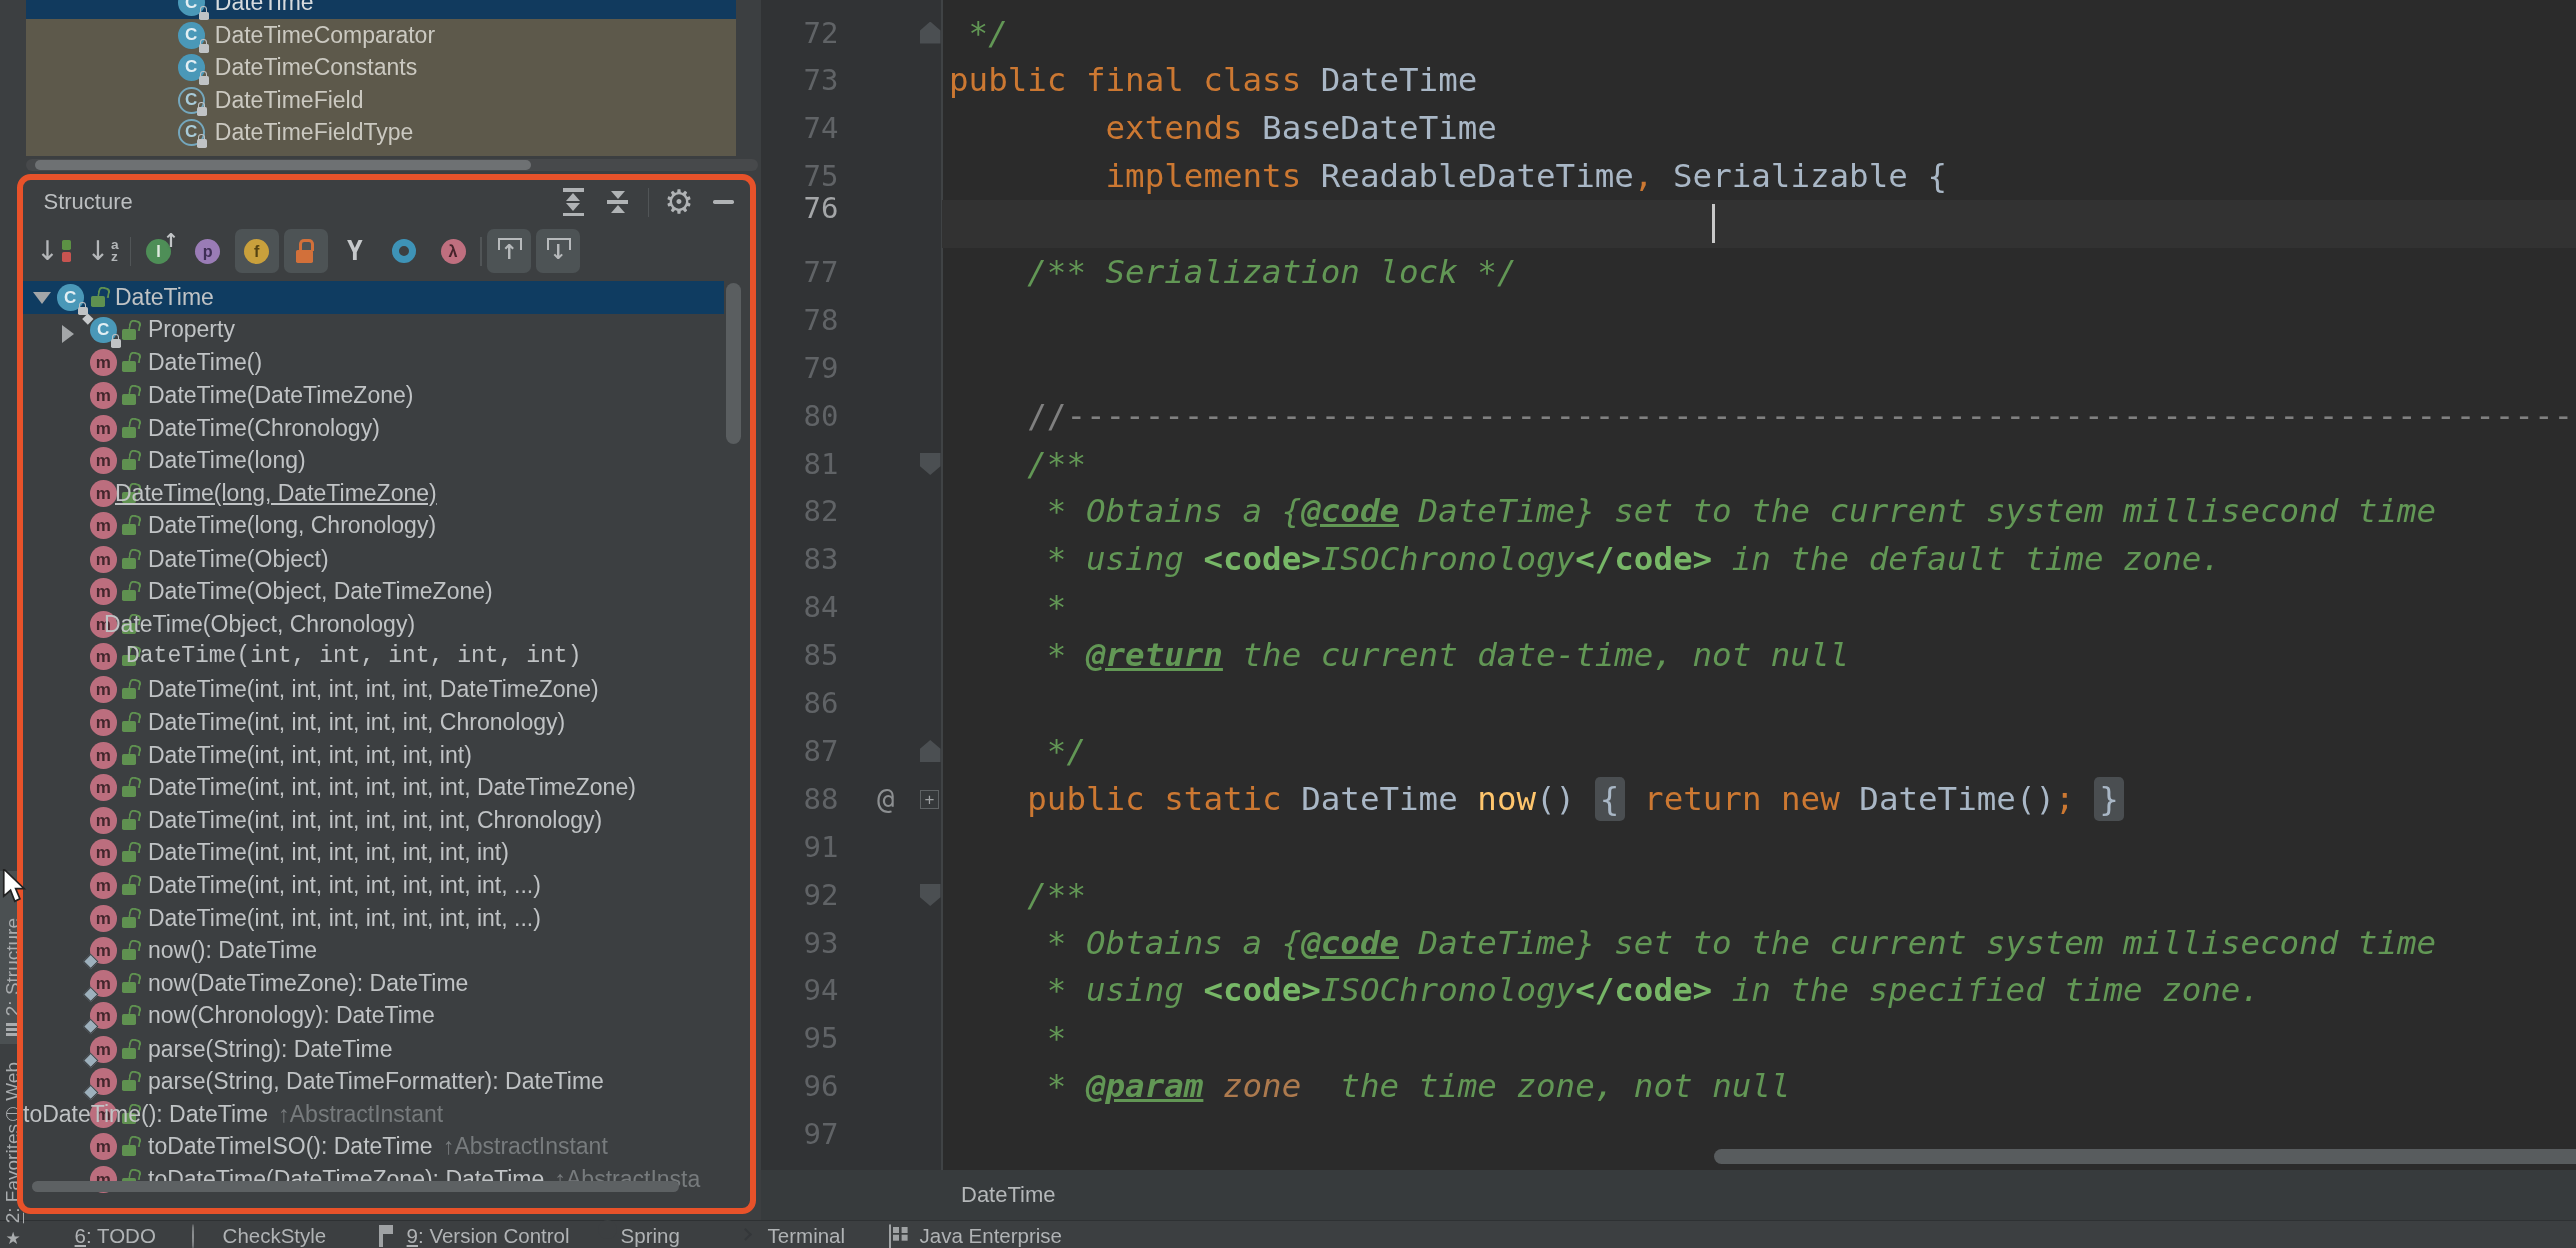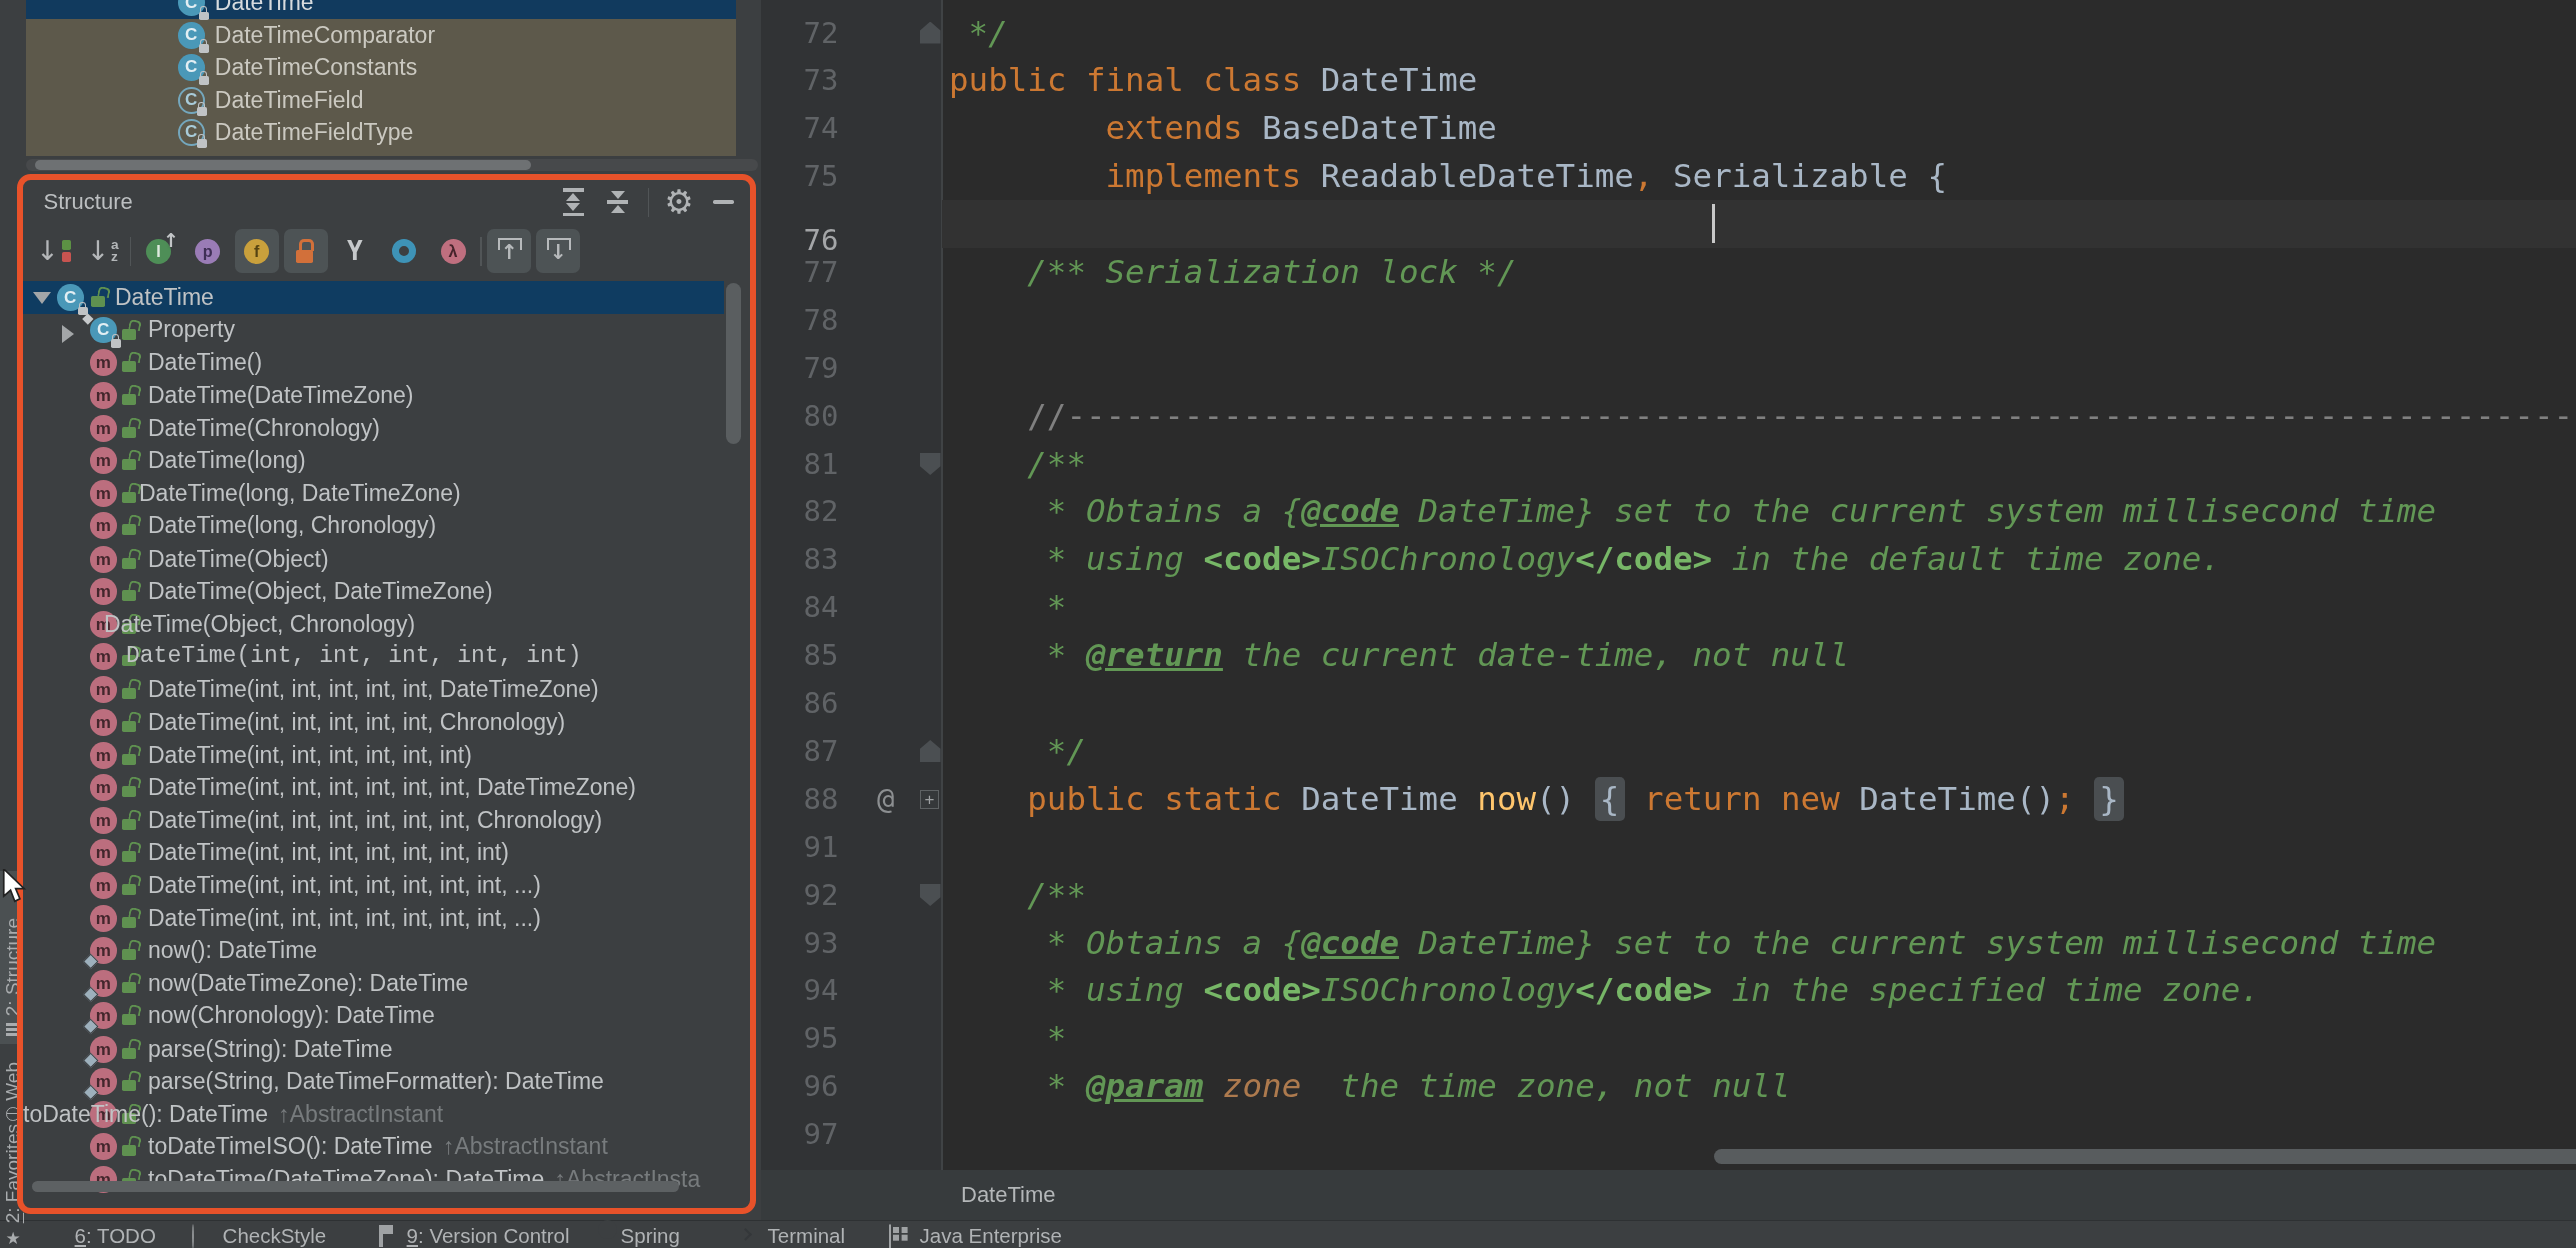--- a/index.html
+++ b/index.html
@@ -316,21 +316,21 @@
         <div class="st-row" style="top: 163px; width: 100%;">
           <span class="rowbg"></span>
           <span class="ci meth" style="left: 67px; top: 3.4px;">m</span>
           <span class="pub-lock" style="left: 99px; top: 6px;"></span>
           <span class="st-label" style="margin-left: 125px;">DateTime(long)</span>
         </div>
         <div class="st-row" style="top: 196px; width: 100%;">
           <span class="rowbg"></span>
           <span class="ci meth" style="left: 67px; top: 3.4px;">m</span>
           <span class="pub-lock" style="left: 99px; top: 6px;"></span>
-          <span class="st-label" style="margin-left: 116px;">DateTime(long, DateTimeZone)</span>
+          <span class="st-label" style="margin-left: 92px; text-decoration: underline;">DateTime(long, DateTimeZone)</span>
         </div>
         <div class="st-row" style="top: 228px; width: 100%;">
           <span class="rowbg"></span>
           <span class="ci meth" style="left: 67px; top: 3.4px;">m</span>
           <span class="pub-lock" style="left: 99px; top: 6px;"></span>
           <span class="st-label" style="margin-left: 125px;">DateTime(long, Chronology)</span>
         </div>
         <div class="st-row" style="top: 262px; width: 100%;">
           <span class="rowbg"></span>
           <span class="ci meth" style="left: 67px; top: 3.4px;">m</span>
@@ -474,21 +474,21 @@
           <span class="code"><span class="tk-k">public final class </span><span class="tk-c">DateTime</span></span>
         </div>
         <div class="ed-row" style="top: 104px;">
           <span class="ln">74</span>
           <span class="code"><span class="tk-p">        </span><span class="tk-k">extends </span><span class="tk-c">BaseDateTime</span></span>
         </div>
         <div class="ed-row" style="top: 152px;">
           <span class="ln">75</span>
           <span class="code"><span class="tk-p">        </span><span class="tk-k">implements </span><span class="tk-c">ReadableDateTime</span><span class="tk-k">,</span><span class="tk-c"> Serializable</span><span class="tk-p"> {</span></span>
         </div>
-        <div class="ed-row cur" style="top: 216px;">
+        <div class="ed-row cur" style="top: 184px;">
           <span class="ln">76</span>
           <span class="code"></span>
         </div>
         <div class="ed-row" style="top: 248px;">
           <span class="ln">77</span>
           <span class="code"><span class="tk-p">    </span><span class="tk-d">/** Serialization lock */</span></span>
         </div>
         <div class="ed-row" style="top: 296px;">
           <span class="ln">78</span>
         </div>

